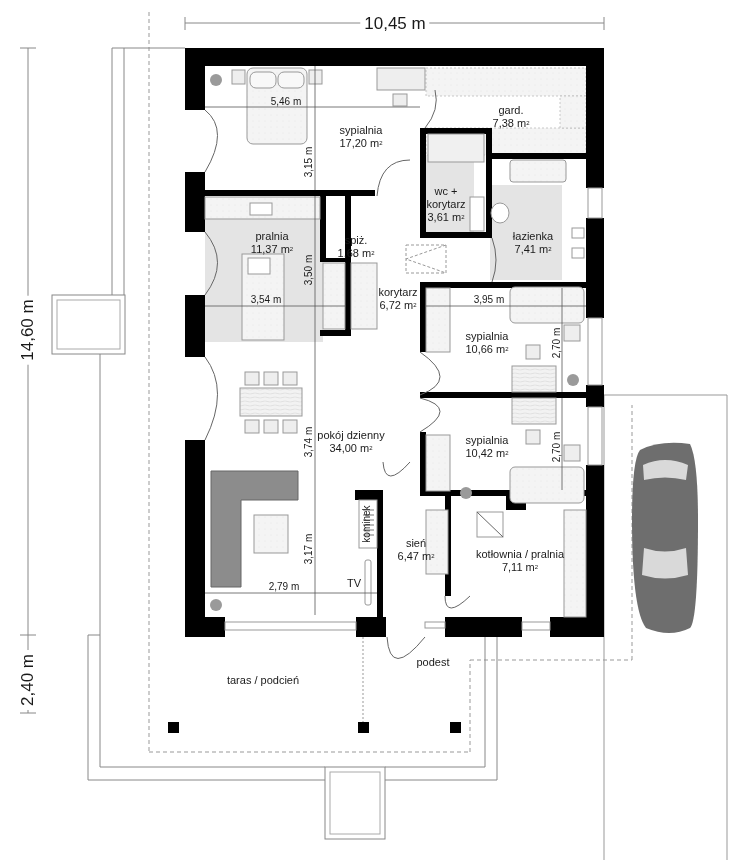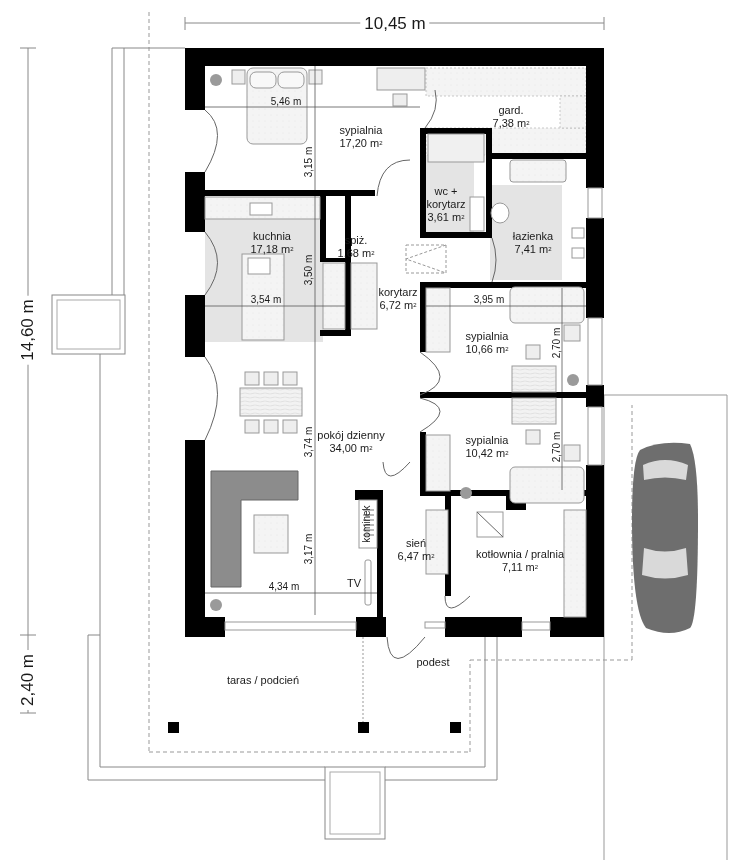--- a/index.html
+++ b/index.html
@@ -267,22 +267,22 @@
 <div class="lbl" style="left:446px;top:204px;">
   <div>wc +</div>
   <div>korytarz</div>
   <div><span>3,61 m</span><sup>2</sup></div>
 </div>
 <div class="lbl" style="left:533px;top:243px;">
   <div>łazienka</div>
   <div><span>7,41 m</span><sup>2</sup></div>
 </div>
 <div class="lbl" style="left:272px;top:243px;">
-  <div>kuchnia</div>
-  <div><span>17,18 m</span><sup>2</sup></div>
+  <div>pralnia</div>
+  <div><span>11,37 m</span><sup>2</sup></div>
 </div>
 <div class="lbl" style="left:356px;top:247px;">
   <div>spiż.</div>
   <div><span>1,68 m</span><sup>2</sup></div>
 </div>
 <div class="lbl" style="left:398px;top:299px;">
   <div>korytarz</div>
   <div><span>6,72 m</span><sup>2</sup></div>
 </div>
 <div class="lbl" style="left:487px;top:343px;">
@@ -313,13 +313,13 @@
 
 <div class="dim" style="left:286px;top:101px;">5,46 m</div>
 <div class="dim v" style="left:308px;top:162px;">3,15 m</div>
 <div class="dim" style="left:266px;top:299px;">3,54 m</div>
 <div class="dim v" style="left:308px;top:270px;">3,50 m</div>
 <div class="dim" style="left:489px;top:299px;">3,95 m</div>
 <div class="dim v" style="left:556px;top:343px;">2,70 m</div>
 <div class="dim v" style="left:556px;top:447px;">2,70 m</div>
 <div class="dim v" style="left:308px;top:442px;">3,74 m</div>
 <div class="dim v" style="left:308px;top:549px;">3,17 m</div>
-<div class="dim" style="left:284px;top:586px;">4,34 m</div>
+<div class="dim" style="left:284px;top:586px;">2,79 m</div>
 
 </body></html>

